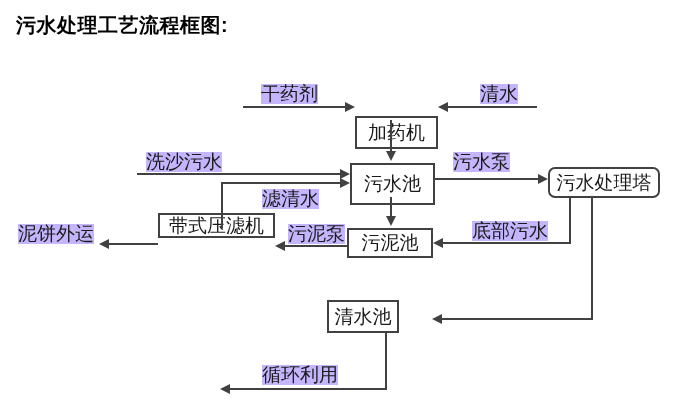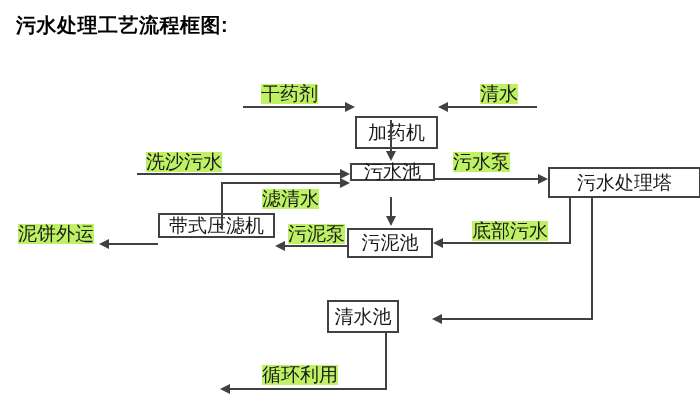--- a/index.html
+++ b/index.html
@@ -19,33 +19,33 @@
     font-size:19px; color:#1a1a1a; white-space:nowrap;
   }
   .hline { position:absolute; height:2px; background:#414141; }
   .vline { position:absolute; width:2px; background:#414141; }
   .arr   { position:absolute; width:0; height:0; }
   .arr.right { border-top:5px solid transparent; border-bottom:5px solid transparent; border-left:10px solid #414141; }
   .arr.left  { border-top:5px solid transparent; border-bottom:5px solid transparent; border-right:10px solid #414141; }
   .arr.down  { border-left:5px solid transparent; border-right:5px solid transparent; border-top:10px solid #414141; }
   .flabel {
     position:absolute; font-size:19px; color:#1a1a1a;
-    line-height:1.05; white-space:nowrap; background:#bef264;
+    line-height:1.05; white-space:nowrap; background:#c4b5fd;
   }
 </style>
 </head>
 <body>
 
 <div class="canvas">
 
   <div class="title">污水处理工艺流程框图:</div>
 
   <div class="node" style="left:355px; top:88px;  width:83px;  height:33px;margin-top:28px;">加药机</div>
-  <div class="node" style="left:350px; top:163px; width:85px;  height:18px;">污水池</div>
-  <div class="node" style="left:548px; top:167px; width:153px; height:31px;">污水处理塔</div>
+  <div class="node" style="left:350px; top:163px; width:85px;  height:42px;">污水池</div>
+  <div class="node" style="left:548px; top:167px; width:112px; height:31px;border-radius:7px;">污水处理塔</div>
   <div class="node" style="left:347px; top:228px; width:86px;  height:30px;">污泥池</div>
   <div class="node" style="left:158px; top:213px; width:117px; height:25px;">带式压滤机</div>
   <div class="node" style="left:327px; top:300px; width:72px;  height:33px;">清水池</div>
 
   <div class="hline" style="left:243px; top:106px; width:102px;"></div>
   <div class="arr right" style="left:345px; top:102px;"></div>
 
   <div class="hline" style="left:448px; top:106px; width:89px;"></div>
   <div class="arr left" style="left:438px; top:102px;"></div>
 

